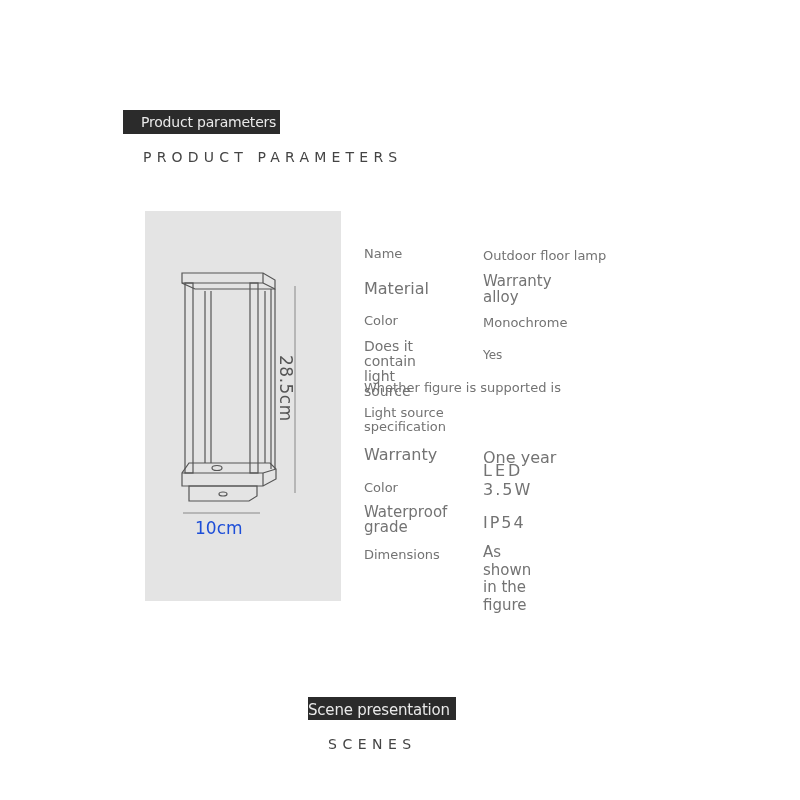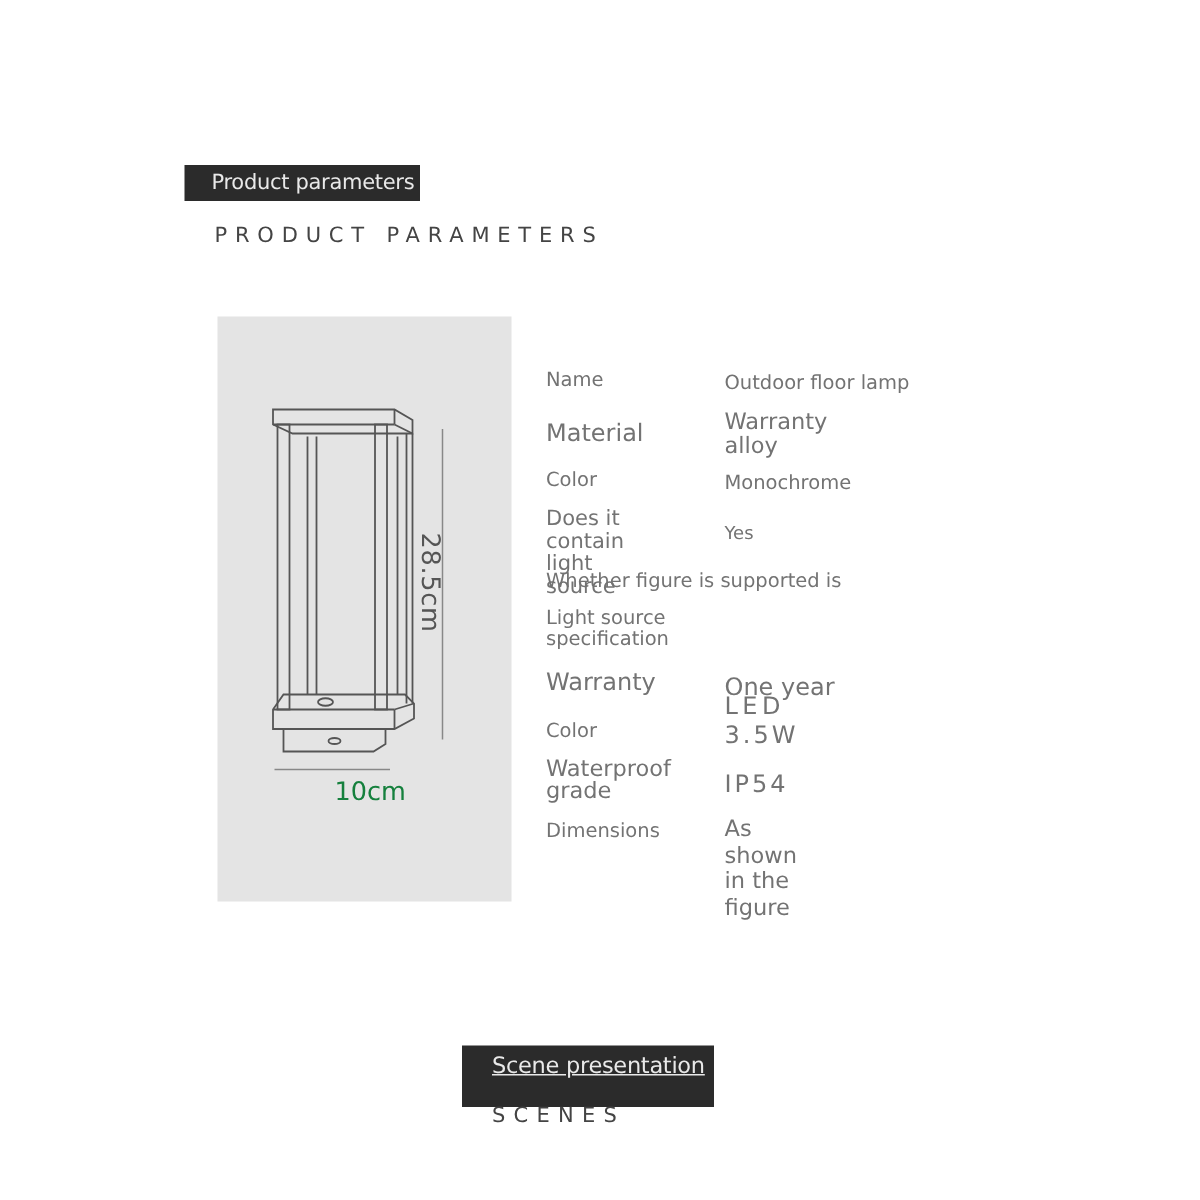--- a/index.html
+++ b/index.html
@@ -6,41 +6,41 @@
     body {
       width: 800px; height: 800px; background: #ffffff; position: relative; overflow: hidden;
       font-family: "DejaVu Sans", sans-serif; color: #2b2b2b;
     }
     .tag {
       position: absolute; background: #2b2b2b; color: #e9e9e9;
       font-family: "DejaVu Sans", sans-serif; font-size: 14px; line-height: 24px;
       padding: 0 4px 0 18px; white-space: nowrap; letter-spacing: -0.2px;
     }
     .tag-product { left: 123px; top: 110px; height: 24px; }
-    .tag-scene { left: 308px; top: 697px; height: 41px; line-height: 26px; padding: 0 6px 0 20px; font-size: 15px; text-decoration: underline; }
+    .tag-scene { left: 308px; top: 697px; height: 23px; line-height: 26px; padding: 0 6px 0 0; font-size: 15px; }
     .spaced {
       position: absolute; font-family: "DejaVu Sans", sans-serif; color: #444;
       white-space: nowrap;
     }
     .spaced-product { left: 143px; top: 149px; font-size: 14px; letter-spacing: 5.2px; }
     .spaced-scene { left: 328px; top: 736px; font-size: 14px; letter-spacing: 5.5px; }
 
     .figure-panel {
       position: absolute; left: 145px; top: 211px; width: 196px; height: 390px;
       background: #e4e4e4;
     }
     .figure-panel svg { position: absolute; left: 0; top: 0; }
     .dim-h {
       position: absolute; left: 296px; top: 355px; font-size: 17px; color: #555;
       transform: rotate(90deg); transform-origin: left top; white-space: nowrap;
       font-family: "DejaVu Sans", sans-serif; letter-spacing: 0.5px;
     }
     .dim-w {
-      position: absolute; left: 195px; top: 518px; font-size: 17px; color: #15803d;
-      font-family: "DejaVu Sans", sans-serif; white-space: nowrap; margin-left: 28px;
+      position: absolute; left: 195px; top: 518px; font-size: 17px; color: #1d4ed8;
+      font-family: "DejaVu Sans", sans-serif; white-space: nowrap;
     }
 
     .params { position: absolute; left: 0; top: 0; }
     .p-label, .p-value {
       position: absolute; white-space: nowrap; color: #737373;
       font-family: "DejaVu Sans", sans-serif; line-height: 15px;
     }
     .p-label { left: 364px; font-size: 13px; }
     .p-value { left: 483px; font-size: 13px; }
     .big { font-size: 16px; line-height: 17px; }

